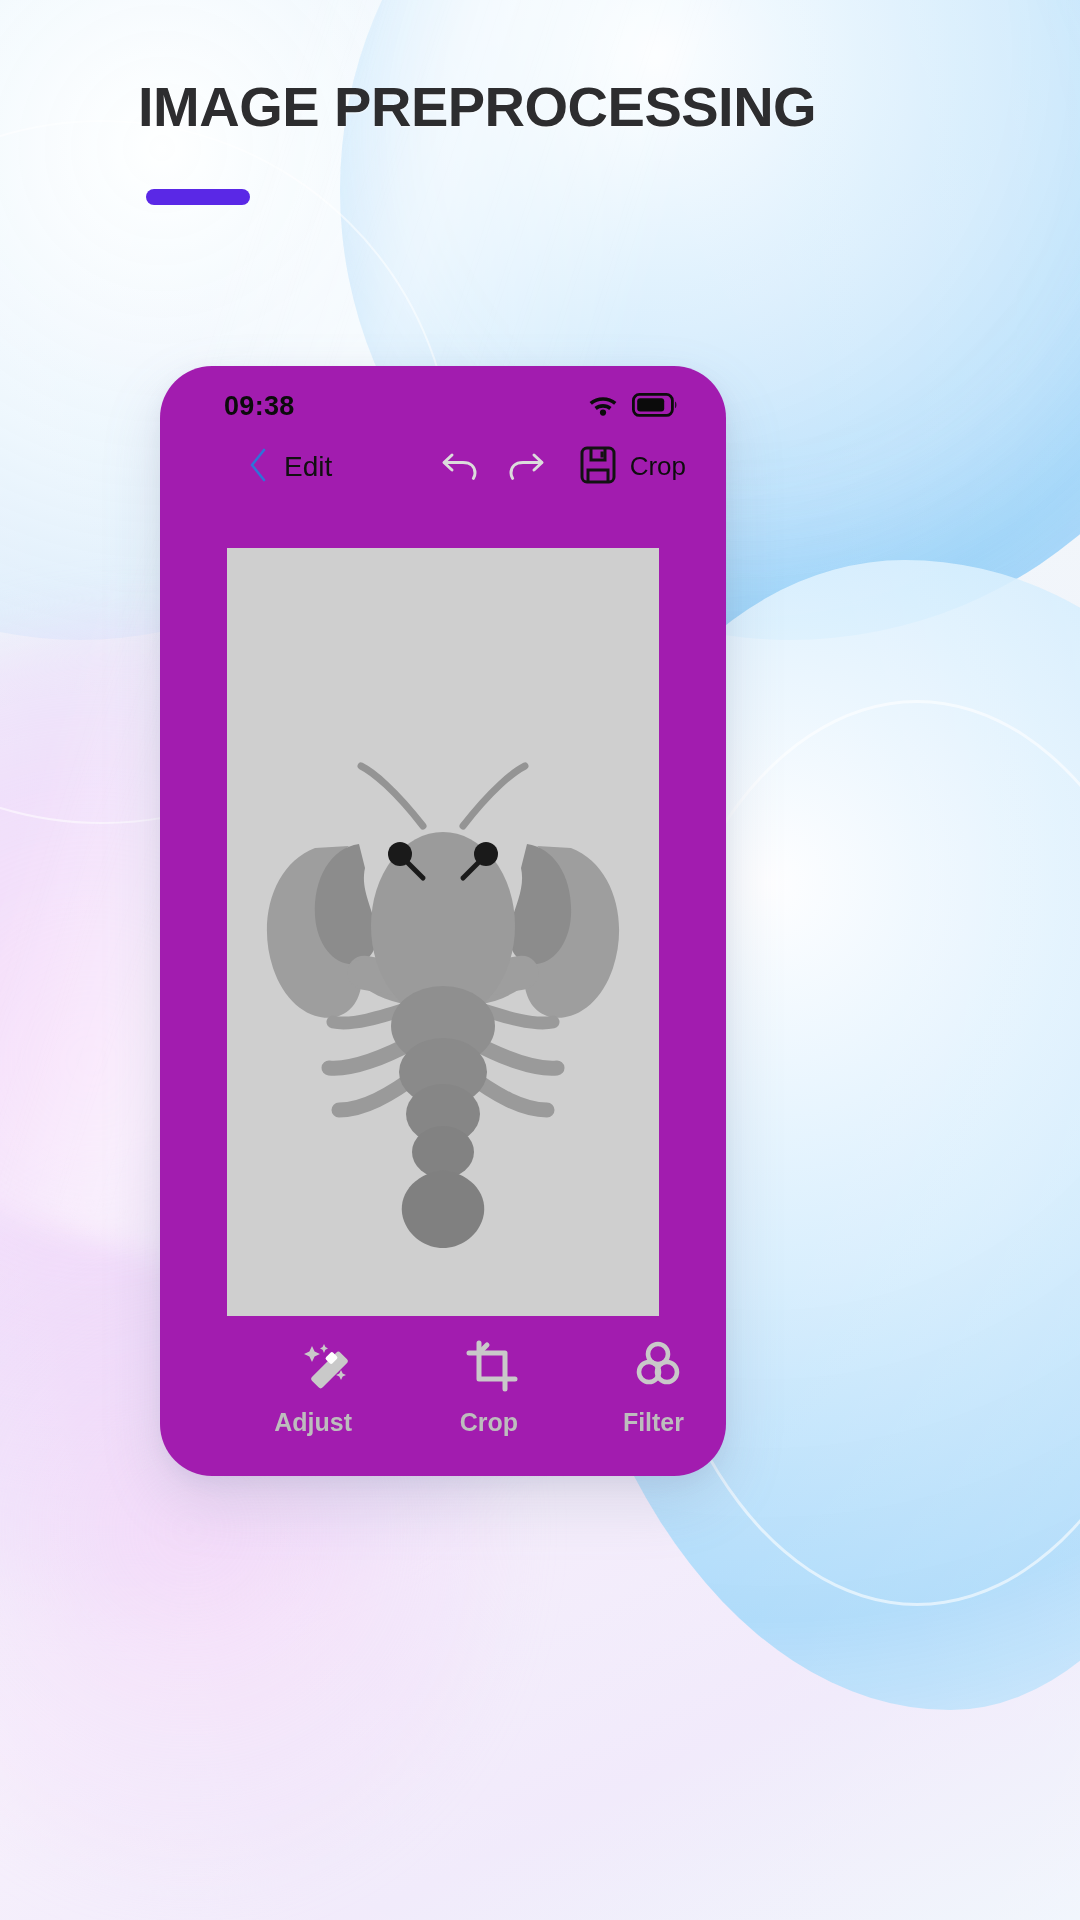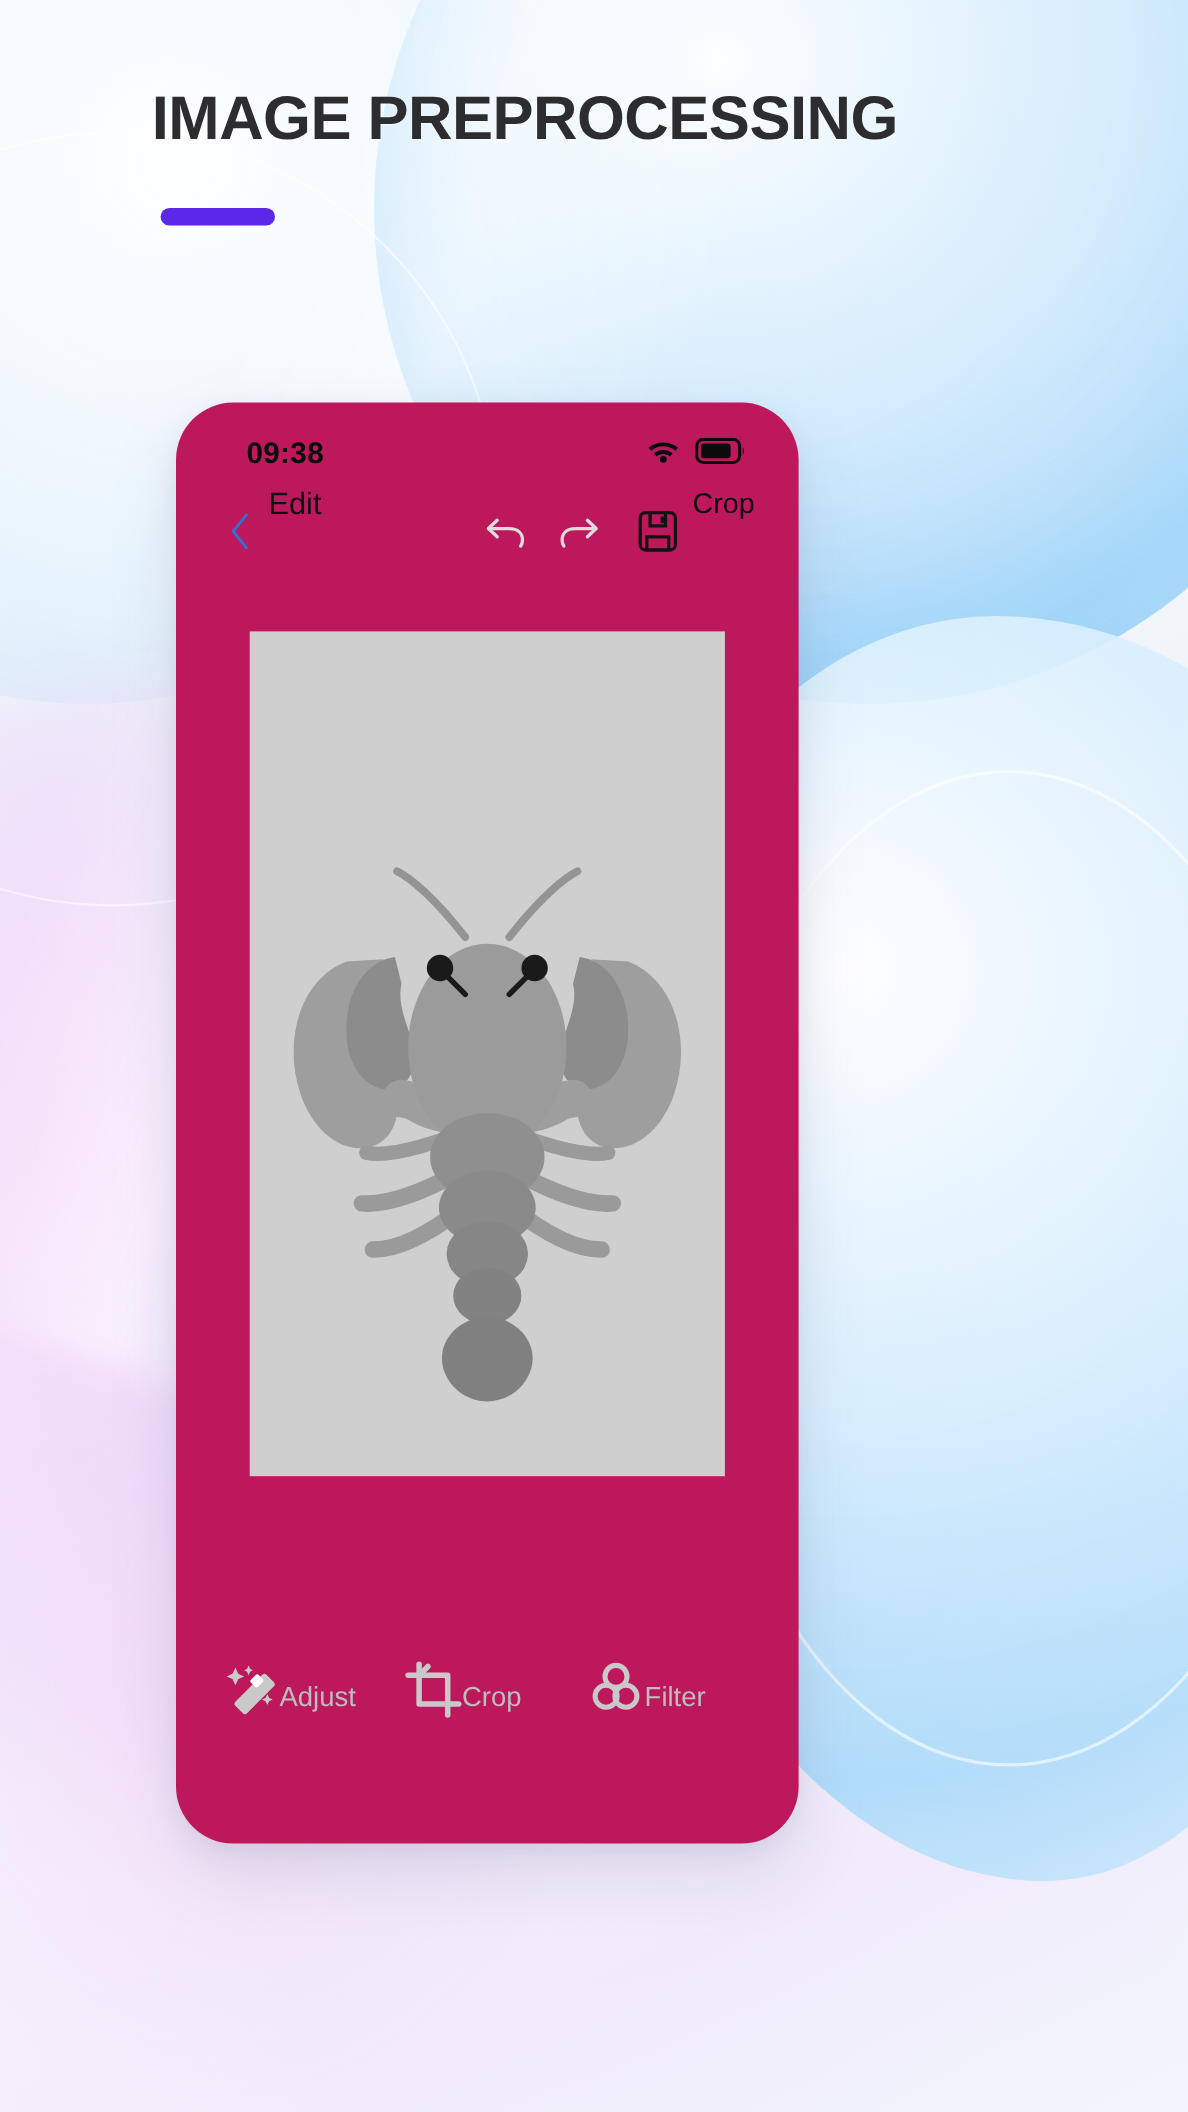--- a/index.html
+++ b/index.html
@@ -135,22 +135,22 @@
     border-radius: 8px;
     background: #5a28e6;
   }
 
   
   #phone-frame {
     position: absolute;
     left: 160px;
     top: 366px;
     width: 566px;
-    height: 1310px;
-    background: #be185d;
+    height: 1110px;
+    background: #a21caf;
     border-radius: 52px;
     box-shadow: 0 26px 60px rgba(120,130,160,0.20), 0 6px 18px rgba(120,130,160,0.10);
     overflow: hidden;
   }
   #phone-screen {
     position: absolute;
     inset: 0;
     display: flex;
     flex-direction: column;
   }
@@ -173,22 +173,24 @@
   #status-icons {
     display: flex;
     align-items: center;
     gap: 14px;
   }
 
   
   #edit-toolbar {
     height: 86px;
     display: flex;
+    align-items: center;
     padding: 0 40px 0 48px;
     box-sizing: border-box;
+    margin-left: 40px;
   }
   #back-button {
     display: flex;
     align-items: center;
     margin-right: 16px;
     cursor: pointer;
   }
   #toolbar-title {
     font-size: 28px;
     color: #101010;
@@ -233,24 +235,25 @@
   #bottom-toolbar {
     height: 190px;
     display: flex;
     align-items: flex-start;
     justify-content: space-around;
     padding: 22px 34px 0 34px;
     box-sizing: border-box;
   }
   .tool-item {
     display: flex;
-    flex-direction: row;
-    align-items: center;
+    flex-direction: column;
+    align-items: flex-end;
     width: 150px;
     cursor: pointer;
+    font-weight: bold;
   }
   .tool-item-icon {
     height: 56px;
     display: flex;
     align-items: center;
     justify-content: center;
   }
   .tool-item-label {
     margin-top: 14px;
     font-size: 25px;

